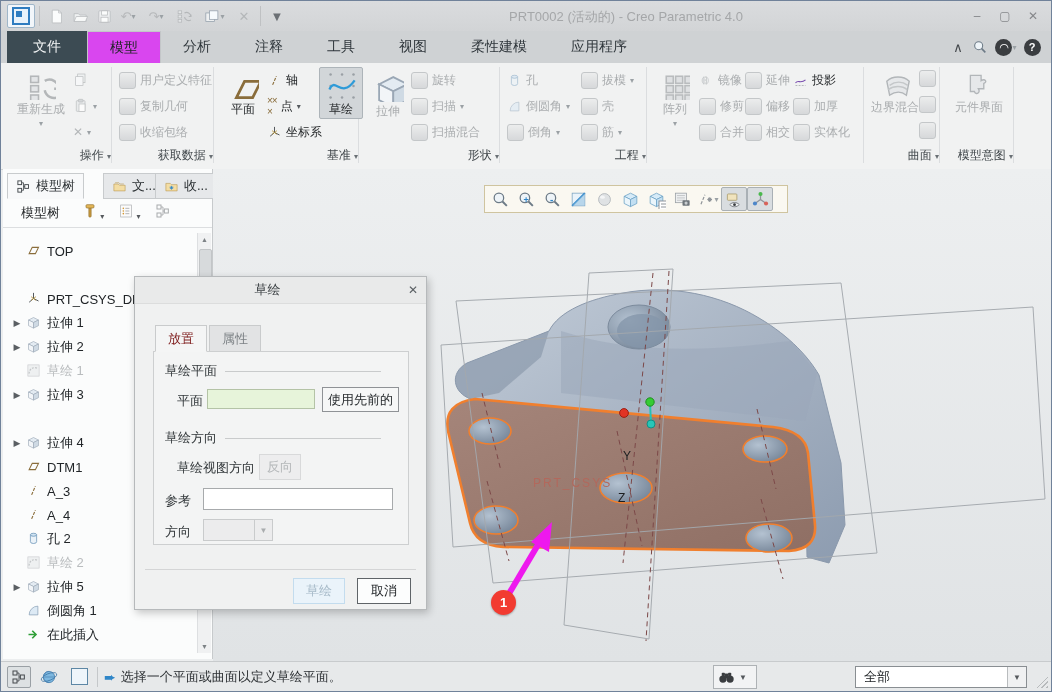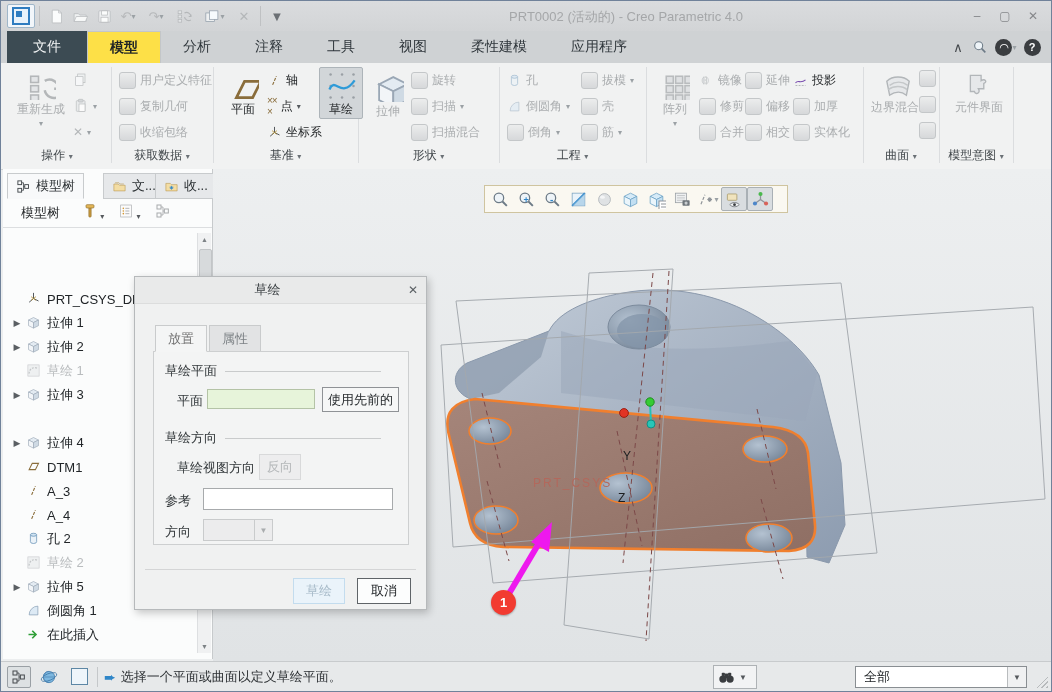--- a/index.html
+++ b/index.html
@@ -13,27 +13,27 @@
   .appbtn{width:26px;height:22px;background:#f2f6fa;border:1px solid #9fb6c9;border-radius:2px;}
   .applogo{width:14px;height:14px;border:2px solid #2e7cc0;background:#e8f2fb;position:relative;}
   .applogo::after{content:"";position:absolute;left:2px;top:2px;width:6px;height:6px;background:#2e7cc0;}
   .tsep{width:1px;height:20px;background:#bfc1c3;margin:0 4px;}
   #title-text{color:#a5a7a9;font-size:13px;}
   .winbtn{width:28px;height:20px;color:#85878a;font-size:12px;display:flex;align-items:center;justify-content:center;}
   
   #tabrow{left:0;top:30px;width:100%;height:32px;background:#cfd2d4;}
   .rtab{height:32px;padding:0 22px;display:flex;align-items:center;font-size:14px;color:#2f363b;cursor:default;}
   .rtab.file{background:#3c4b53;color:#f2f4f5;padding:0 26px;}
-  .rtab.sel{background:#fde047;border:1px solid #c3c6c8;border-bottom:none;color:#1f2426;font-weight:bold;}
+  .rtab.sel{background:#d946ef;border:1px solid #c3c6c8;border-bottom:none;color:#1f2426;}
   .cornerico{width:22px;height:22px;display:flex;align-items:center;justify-content:center;color:#45494d;font-size:13px;}
   .darkcirc{width:17px;height:17px;border-radius:50%;background:#3a3d40;color:#fff;font-size:11px;font-weight:bold;display:flex;align-items:center;justify-content:center;}
   
   #ribbon{left:0;top:62px;width:100%;height:106px;background:#f1f2f2;border-bottom:1px solid #d2d5d6;}
   .gsep{position:absolute;top:4px;width:1px;height:96px;background:#dbdddf;}
-  .glabel{position:absolute;top:84px;font-size:12px;color:#42484c;text-align:center;}
+  .glabel{position:absolute;top:84px;font-size:12px;color:#42484c;text-align:right;}
   .glabel .dd{font-size:8px;color:#6a7075;}
   .bigbtn{position:absolute;top:4px;display:flex;flex-direction:column;align-items:center;gap:3px;padding:3px 4px;border-radius:2px;}
   .bigbtn .cap{font-size:12px;line-height:13px;text-align:center;}
   .bigbtn.dis .cap{color:#aaadaf;}
   .bigbtn.en .cap{color:#26292b;}
   .bigbtn.pressed{background:#d2d6d9;border:1px solid #adb4b9;padding:2px 3px;}
   .sitem{position:absolute;height:22px;display:flex;align-items:center;gap:4px;font-size:12px;color:#aaadaf;white-space:nowrap;}
   .sitem.en{color:#26292b;}
   .dd8{font-size:8px;color:#9ba1a5;}
   .gico{width:15px;height:15px;background:linear-gradient(#eceded,#d6d8da);border:1px solid #c4c7c9;border-radius:3px;flex:none;}
@@ -59,21 +59,21 @@
   #tooltip{position:absolute;left:300px;top:287px;width:176px;height:26px;background:#ffffff;border:1px solid #94b6cf;box-shadow:1px 2px 3px rgba(0,0,0,.25);font-size:13px;color:#17191b;display:flex;align-items:center;padding-left:10px;}
   #csys-label{position:absolute;left:320px;top:307px;font-size:12px;color:#b2685c;letter-spacing:2px;}
   .axlab{position:absolute;font-size:12px;color:#1c1e20;}
   #badge{position:absolute;left:278px;top:421px;width:25px;height:25px;border-radius:50%;background:#f23b31;color:#fff;font-size:13px;font-weight:bold;display:flex;align-items:center;justify-content:center;box-shadow:0 1px 2px rgba(0,0,0,.3);}
   
   #dialog{left:133px;top:275px;width:291px;height:332px;background:#f0f1f1;border:1px solid #b6b9bb;box-shadow:2px 3px 8px rgba(0,0,0,.22);z-index:30;}
   #dlg-title{position:absolute;left:0;top:0;width:100%;height:26px;background:#e9eaea;border-bottom:1px solid #dcdddd;display:flex;align-items:center;}
   #dlg-title .cap{flex:1;text-align:center;font-size:13px;color:#3c4144;}
   #dlg-close{width:26px;height:24px;color:#5b6064;font-size:12px;display:flex;align-items:center;justify-content:center;}
   .dtab{position:absolute;top:48px;height:27px;padding:0 12px;display:flex;align-items:center;font-size:13px;background:#e2e3e4;border:1px solid #c9cbcc;color:#7c8185;box-sizing:border-box;}
-  .dtab.sel{background:#f4f5f5;color:#737373;border-bottom-color:#f4f5f5;z-index:2;}
+  .dtab.sel{background:#f4f5f5;color:#7f1d1d;border-bottom-color:#f4f5f5;z-index:2;}
   #dlg-group{position:absolute;left:18px;top:74px;width:254px;height:192px;border:1px solid #cdcfd0;background:#f3f4f4;}
   .dsec{position:absolute;font-size:13px;color:#33383b;white-space:nowrap;}
   .dsec .line{display:inline-block;height:1px;background:#c9cbcc;vertical-align:middle;margin-left:8px;}
   .dlabel{position:absolute;font-size:13px;color:#33383b;}
   .dinput{position:absolute;border:1px solid #a7aaac;background:#fff;height:20px;box-sizing:border-box;font-size:12px;padding:0 4px;font-family:inherit;}
   .dinput.green{background:#e7f4da;border-color:#b4c3a6;}
   .dbtn{position:absolute;font-size:13px;display:flex;align-items:center;justify-content:center;box-sizing:border-box;}
   #btn-useprev{border:1px solid #8f9296;background:#f6f7f7;color:#2a2e31;}
   #btn-flip{border:1px solid #d8d9da;background:#ededee;color:#b5b8ba;}
   #btn-sketch{border:1px solid #c3dcee;background:#eaf3fa;color:#a7bac8;}
@@ -586,20 +586,27 @@
             <use href="#s-hammer"></use>
           </svg><span class="dd8" style="color:#55595d"> ▾</span></span>
       <span style="margin-left:14px"><svg width="16" height="16">
             <use href="#s-list"></use>
           </svg><span class="dd8" style="color:#55595d"> ▾</span></span>
       <span style="margin-left:14px;opacity:.45"><svg width="16" height="16">
             <use href="#s-treeg"></use>
           </svg></span>
     </div>
 
+    <div class="trow" style="top:70px">
+        <span class="arr"></span>
+        <span class="lic"><svg width="17" height="15">
+            <use href="#s-plane"></use>
+          </svg></span>
+        <span>TOP</span>
+      </div>
     <div class="trow" style="top:118px">
         <span class="arr"></span>
         <span class="lic"><svg width="17" height="15">
             <use href="#s-csys"></use>
           </svg></span>
         <span>PRT_CSYS_DE</span>
       </div>
     <div class="trow" style="top:142px">
         <span class="arr">▶</span>
         <span class="lic"><svg width="17" height="15">

